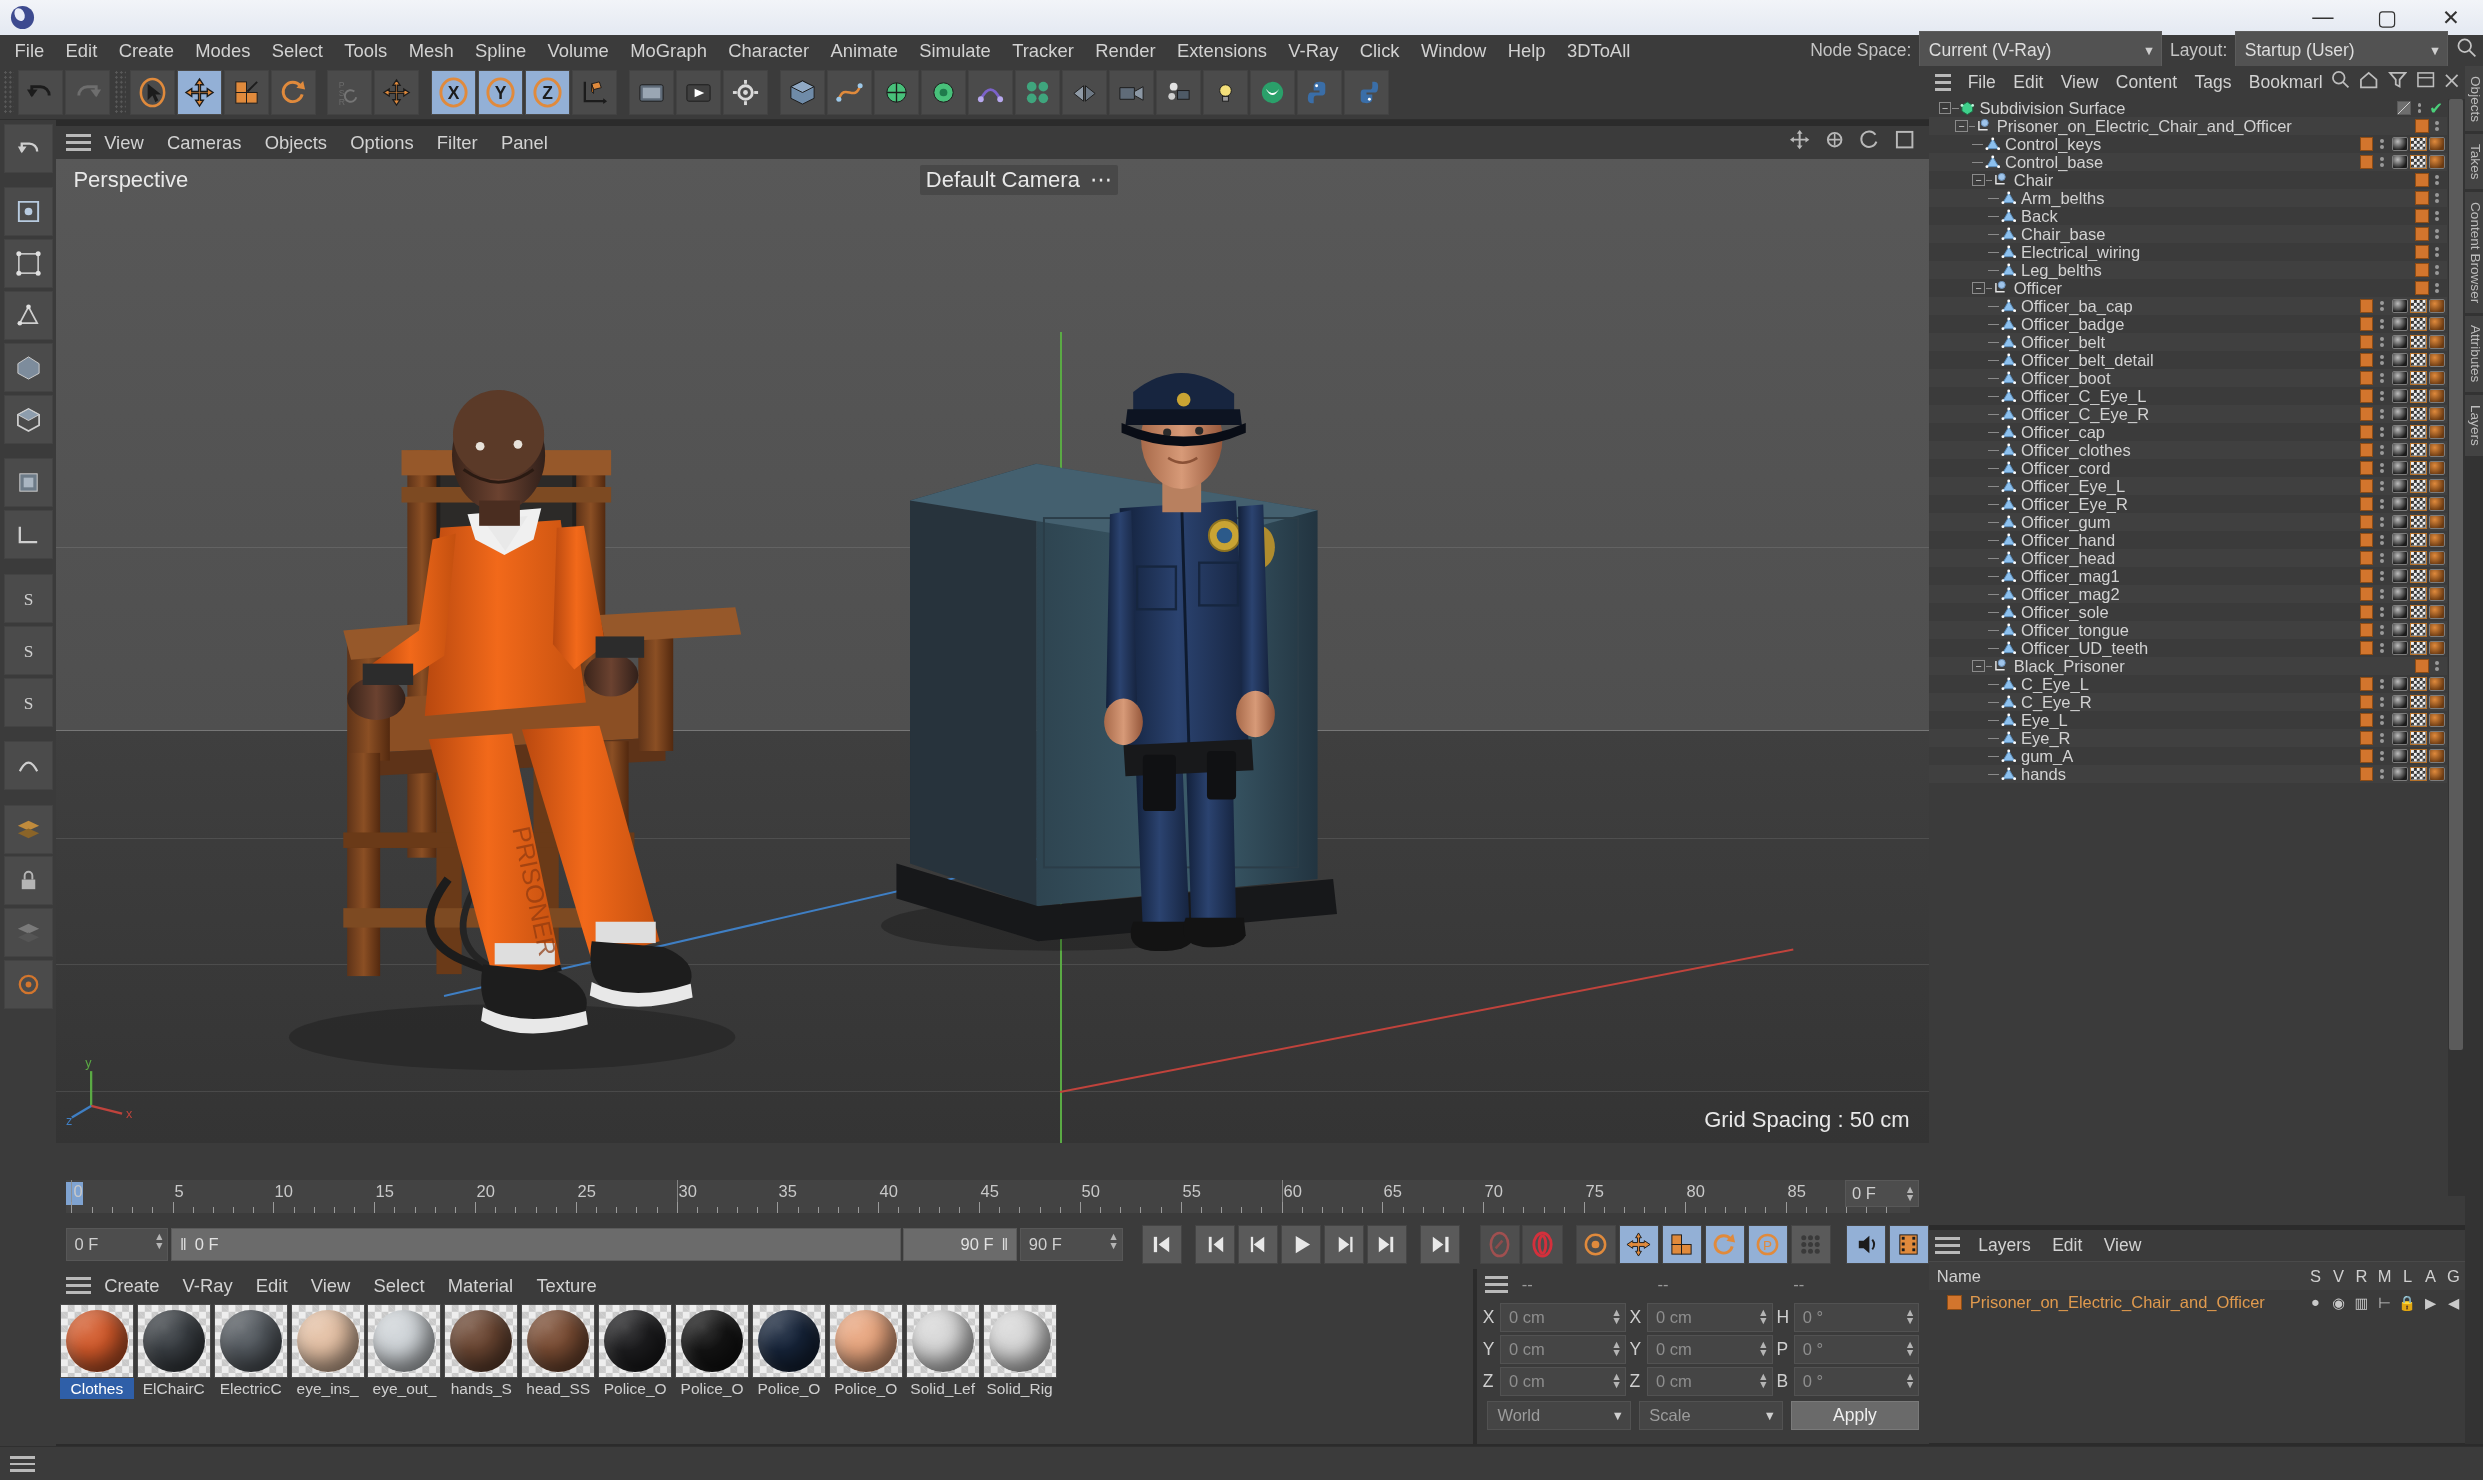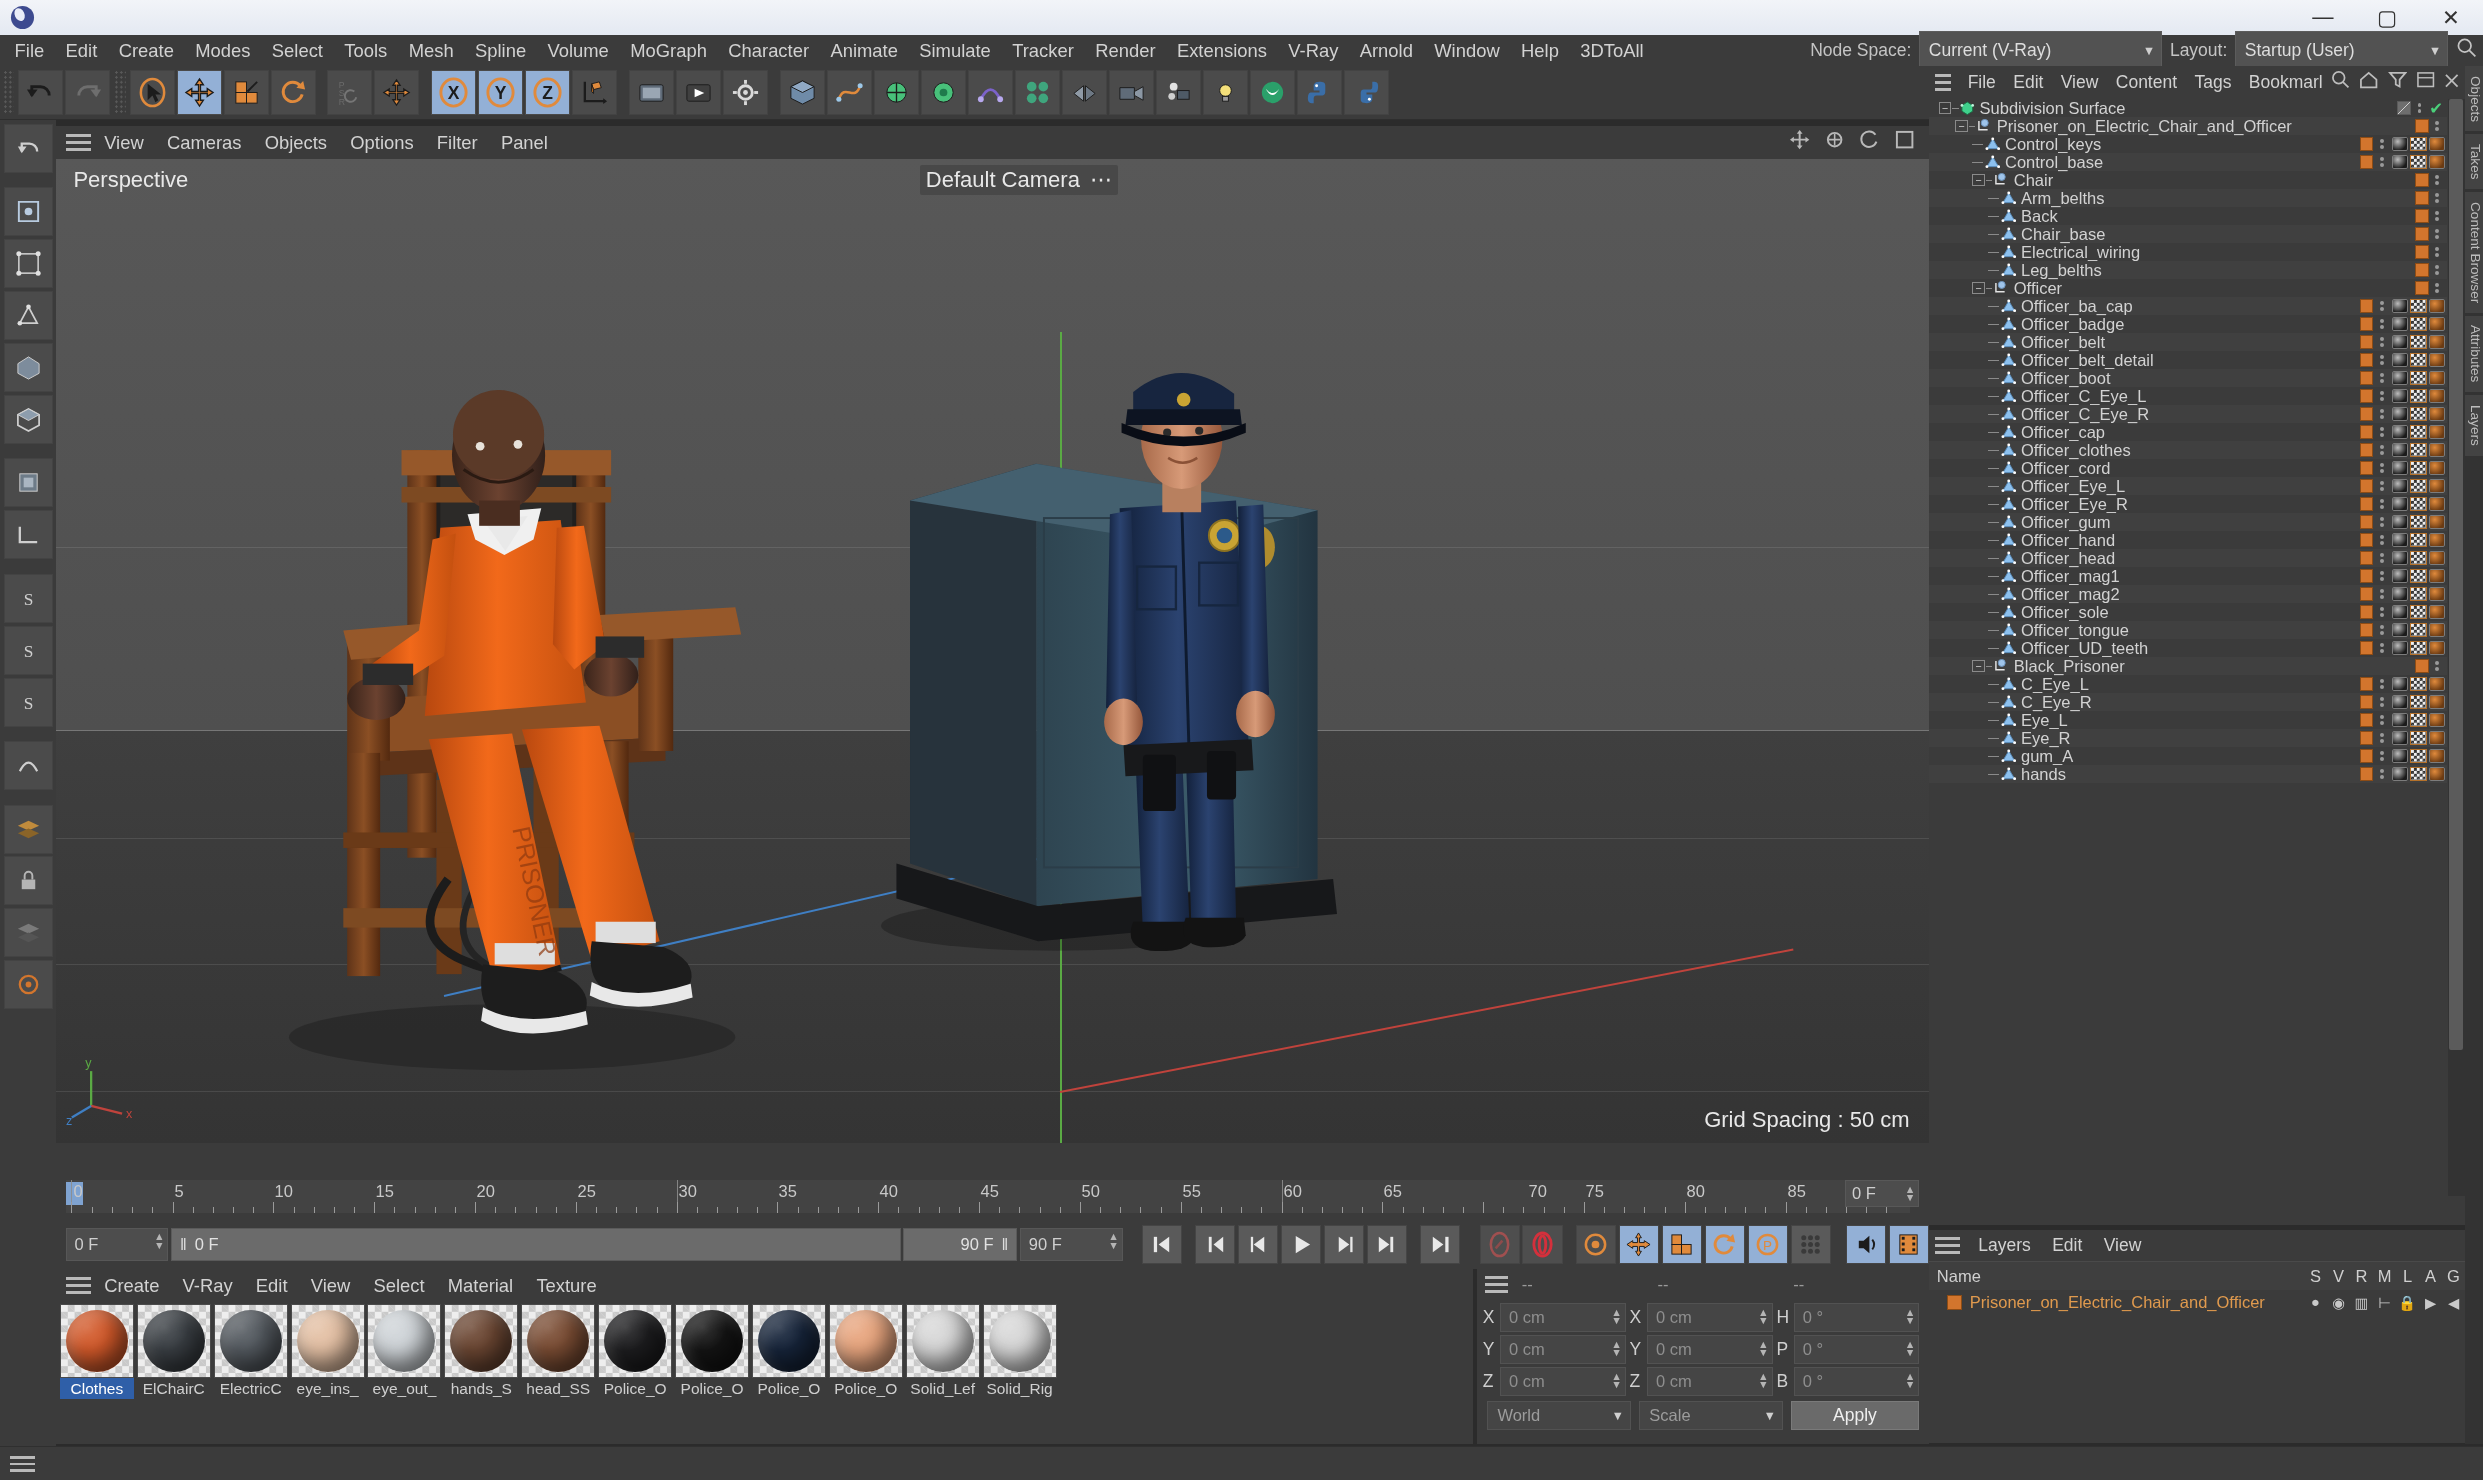--- a/index.html
+++ b/index.html
@@ -247,21 +247,21 @@
       <div class="mi">Spline</div>
       <div class="mi">Volume</div>
       <div class="mi">MoGraph</div>
       <div class="mi">Character</div>
       <div class="mi">Animate</div>
       <div class="mi">Simulate</div>
       <div class="mi">Tracker</div>
       <div class="mi">Render</div>
       <div class="mi">Extensions</div>
       <div class="mi">V-Ray</div>
-      <div class="mi">Arnold</div>
+      <div class="mi">Click</div>
       <div class="mi">Window</div>
       <div class="mi">Help</div>
       <div class="mi">3DToAll</div>
     </div>
   <div class="right">
     <span class="lbl">Node Space:</span>
     <div class="combo" style="min-width:243px">
       <span class="cv">Current (V-Ray)</span>
       <span class="caret">▼</span>
     </div>
@@ -833,21 +833,21 @@
         <div class="tlnum" style="left: 913px;">45</div>
         <div class="tlmark" style="left: 913px; opacity: 0;"></div>
         <div class="tlnum" style="left: 1014px;">50</div>
         <div class="tlmark" style="left: 1014px; opacity: 0;"></div>
         <div class="tlnum" style="left: 1115px;">55</div>
         <div class="tlmark" style="left: 1115px; opacity: 0;"></div>
         <div class="tlnum" style="left: 1216px;">60</div>
         <div class="tlmark" style="left: 1216px; opacity: 0.9;"></div>
         <div class="tlnum" style="left: 1316px;">65</div>
         <div class="tlmark" style="left: 1316px; opacity: 0;"></div>
-        <div class="tlnum" style="left: 1417px; margin-left: 44px;">70</div>
+        <div class="tlnum" style="left: 1417px;">70</div>
         <div class="tlmark" style="left: 1417px; opacity: 0;"></div>
         <div class="tlnum" style="left: 1518px;">75</div>
         <div class="tlmark" style="left: 1518px; opacity: 0;"></div>
         <div class="tlnum" style="left: 1619px;">80</div>
         <div class="tlmark" style="left: 1619px; opacity: 0;"></div>
         <div class="tlnum" style="left: 1720px;">85</div>
         <div class="tlmark" style="left: 1720px; opacity: 0;"></div>
         <div class="tlnum" style="left: 1820px;">90</div>
         <div class="tlmark" style="left: 1820px; opacity: 0.9;"></div>
         <div class="tick" style="left: 5.8px; height: 10.7px;"></div>

